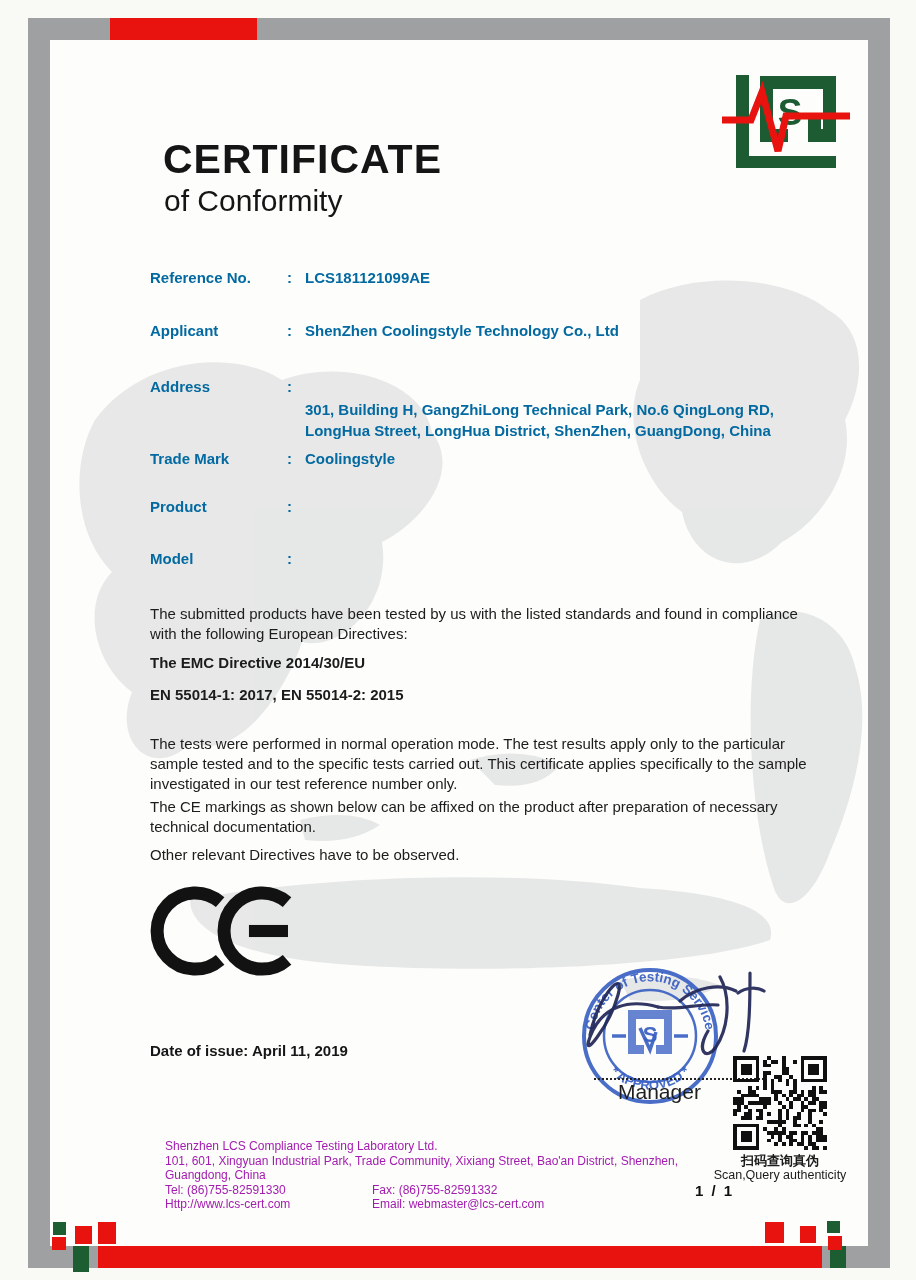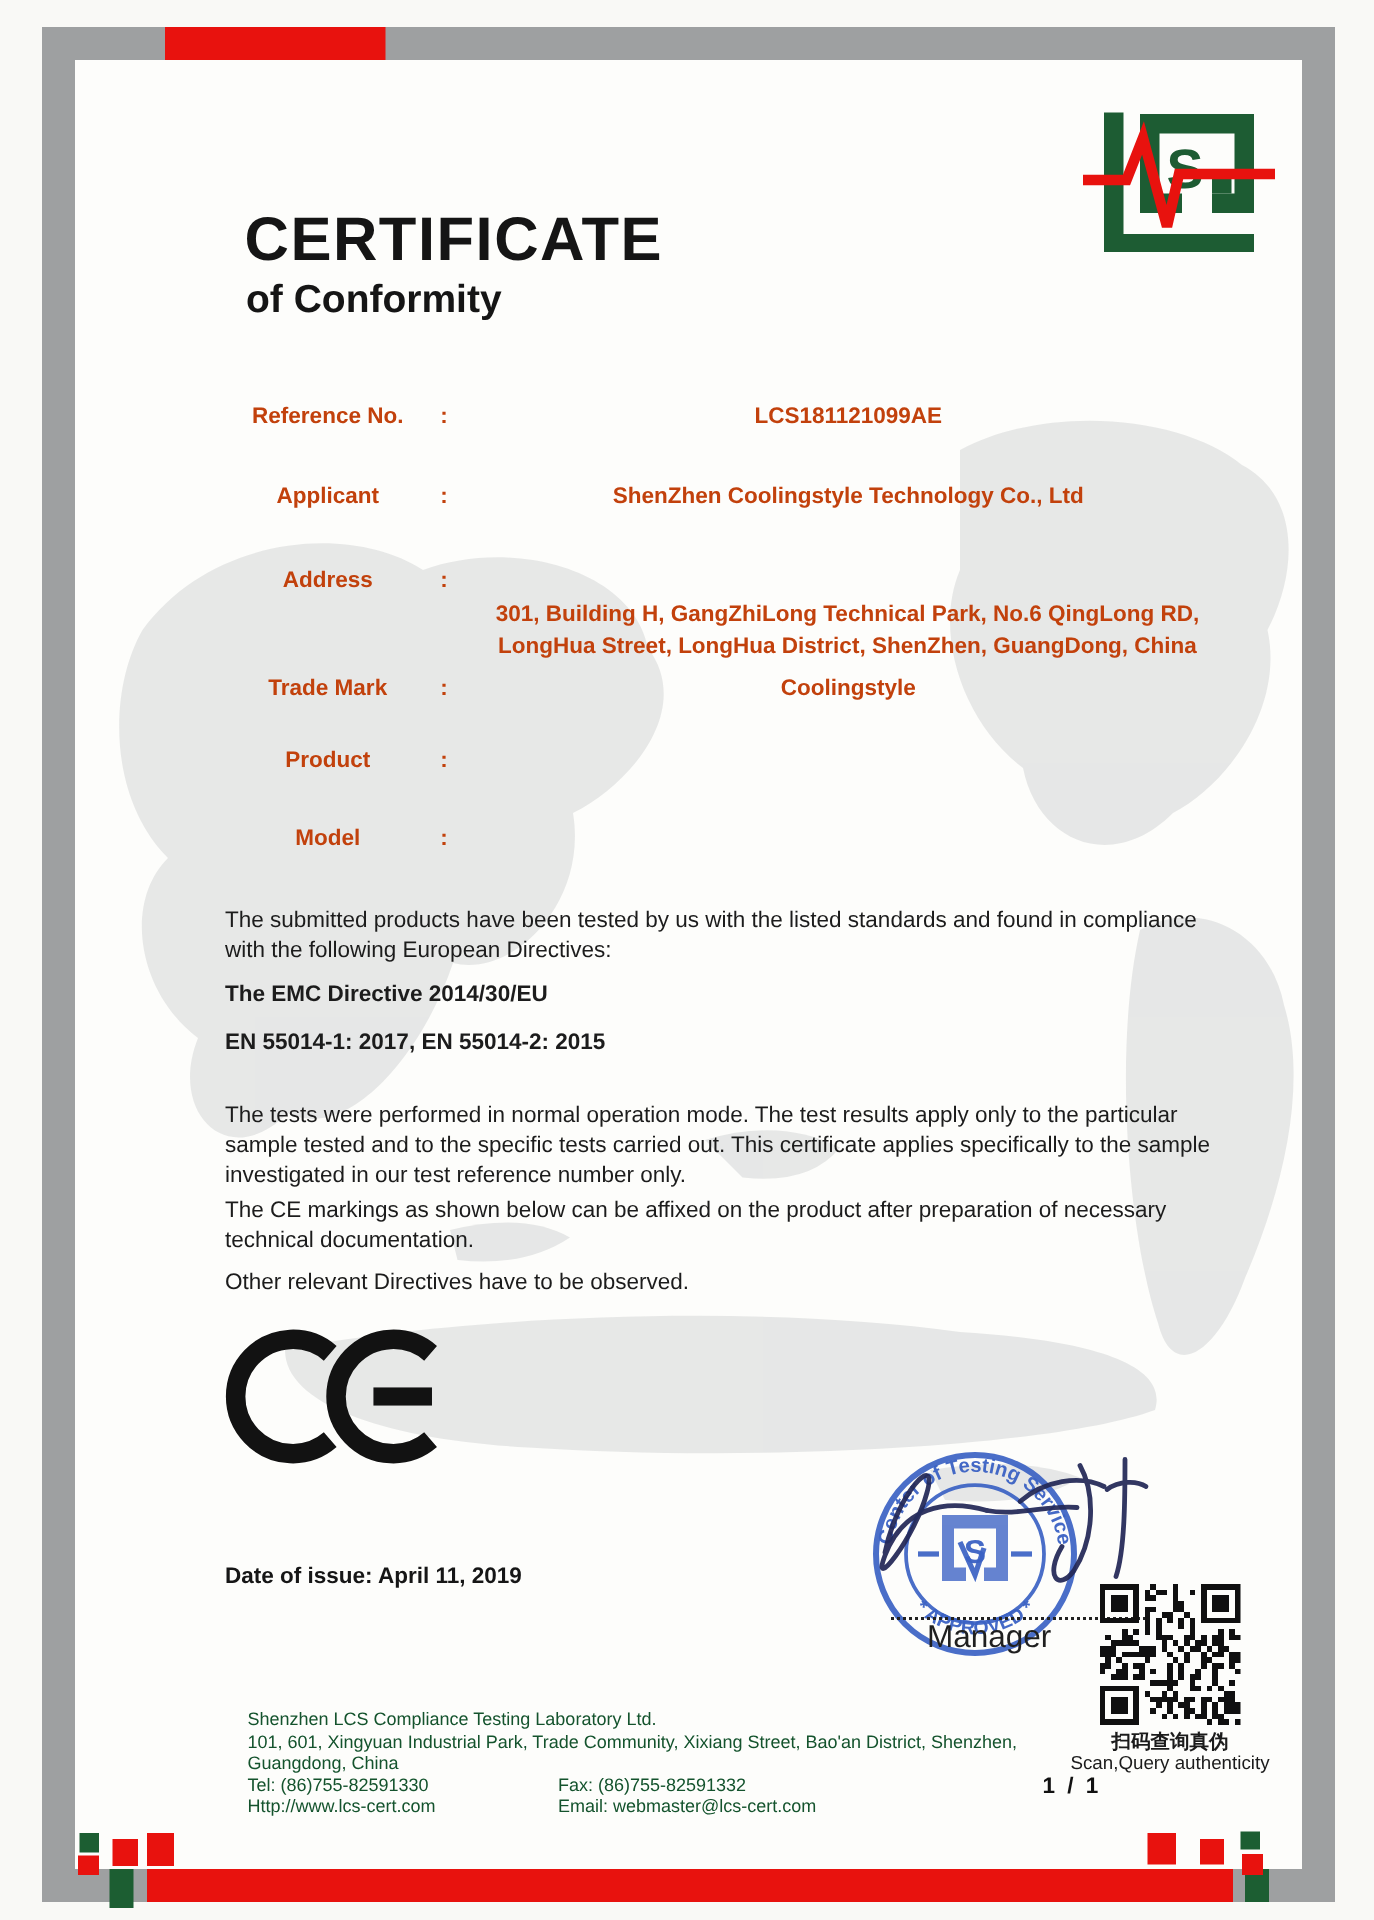--- a/index.html
+++ b/index.html
@@ -6,42 +6,42 @@
   #page{position:relative;width:916px;height:1280px;background:#f9f9f6;overflow:hidden;
         font-family:"Liberation Sans","DejaVu Sans",sans-serif;color:#1b1b1b;}
   .abs{position:absolute;}
   
   .frame{background:#9ea0a1;}
   .inner-page{left:50px;top:40px;width:818px;height:1206px;background:#fdfdfb;}
   .deco-red{background:#e8120e;}
   .deco-green{background:#1c5e32;}
   
   #cert-title{left:163px;top:136px;font-size:41px;font-weight:bold;letter-spacing:1px;color:#151515;}
-  #cert-subtitle{left:164px;top:184px;font-size:26px;font-weight:bold;color:#151515;}
-  
-  .field-row{position:absolute;left:150px;width:676px;display:flex;font-size:15px;font-weight:bold;line-height:21px;color:#c2410c;text-align:center;}
+  #cert-subtitle{left:164px;top:184px;font-size:30px;font-weight:normal;color:#151515;}
+  
+  .field-row{position:absolute;left:150px;width:676px;display:flex;font-size:15px;font-weight:bold;line-height:21px;color:#0369a1;}
   .field-label{width:137px;flex:0 0 137px;}
   .field-colon{width:18px;flex:0 0 18px;}
   .field-value{flex:1;}
   
   .para{position:absolute;left:150px;width:676px;font-size:15px;line-height:20px;color:#1c1c1c;}
   .para.bold{font-weight:bold;}
   
   #map-watermark{left:0;top:0;pointer-events:none;}
   
   #stamp-box{left:558px;top:944px;width:184px;height:184px;}
   #signature-box{left:560px;top:955px;width:215px;height:118px;}
   #manager-line{left:594px;top:1062px;width:170px;height:16px;border-bottom:2px dotted #222;}
   #manager-label{left:618px;top:1080px;width:122px;text-align:left;font-size:21px;color:#1f1f1f;}
   
   #qr-box{left:733px;top:1056px;width:94px;height:94px;}
   #qr-caption-cn{left:700px;top:1152px;width:160px;text-align:center;font-size:13px;font-weight:bold;color:#1b1b1b;}
   #qr-caption-en{left:690px;top:1168px;width:180px;text-align:center;font-size:12.5px;color:#1b1b1b;}
   
-  #footer{left:165px;top:1139px;width:560px;font-size:12px;line-height:14.5px;color:#14532d;}
+  #footer{left:165px;top:1139px;width:560px;font-size:12px;line-height:14.5px;color:#a21caf;}
   .footer-cols{display:flex;}
   .footer-col1{width:207px;}
   #page-num{left:695px;top:1182px;font-size:15px;font-weight:bold;letter-spacing:2px;color:#111;}
   #date-issue{left:150px;top:1042px;font-size:15px;font-weight:bold;color:#161616;}
 </style>
 </head>
 <body>
 
 <div id="page">
 

